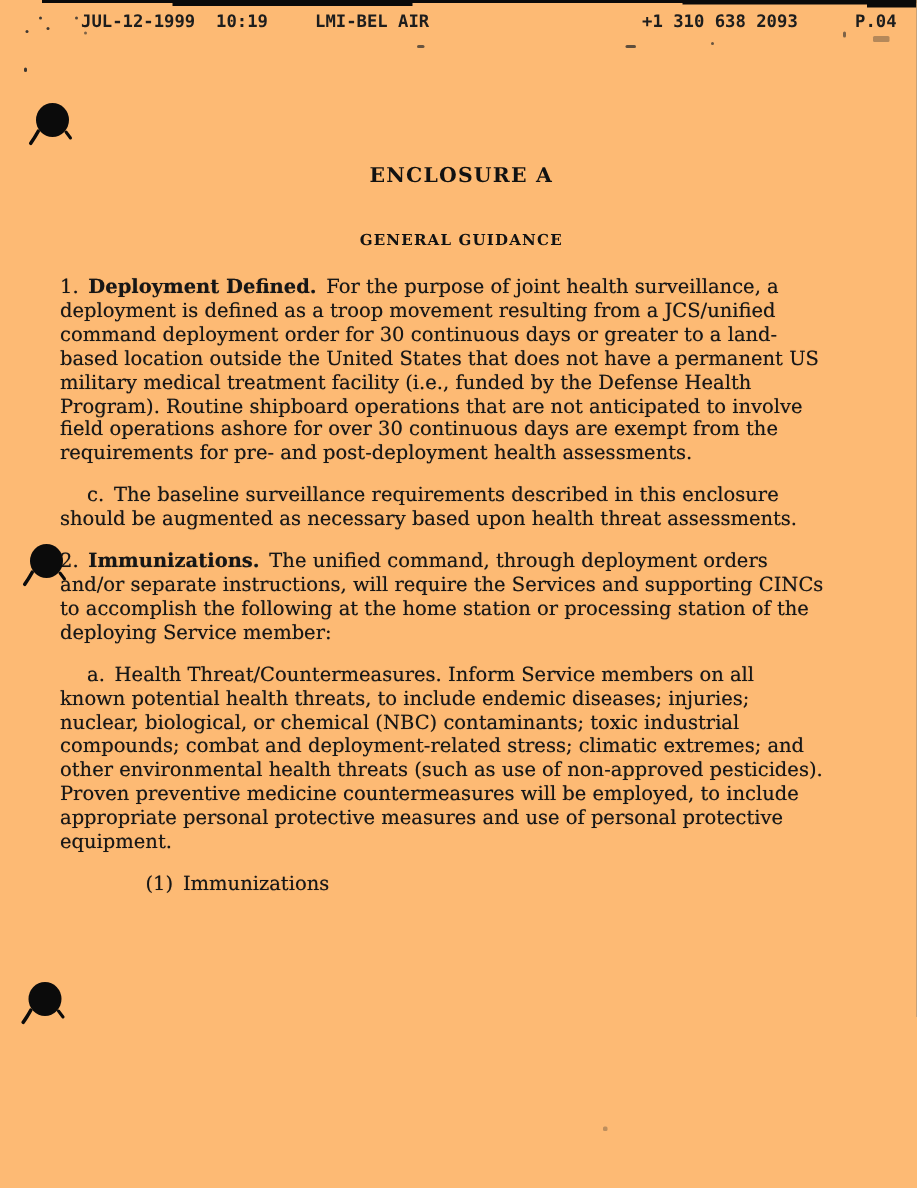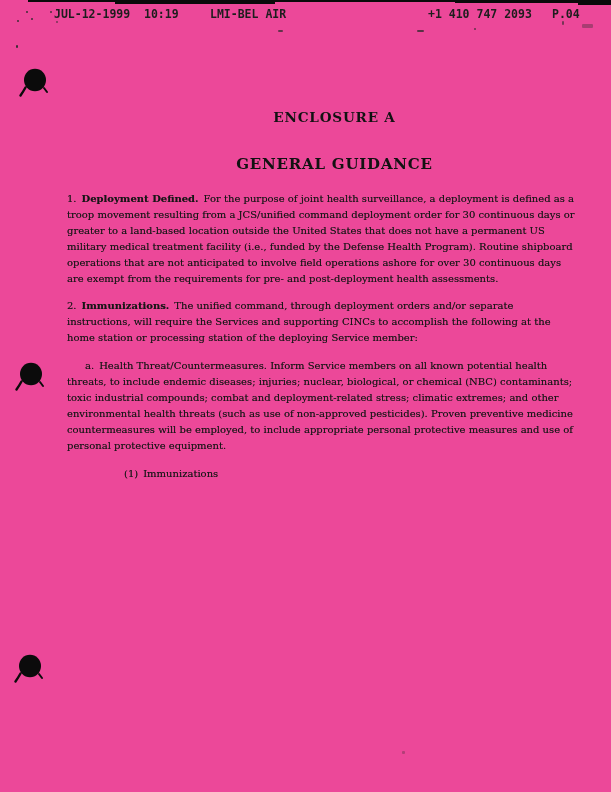--- a/index.html
+++ b/index.html
@@ -1,63 +1,64 @@
 <!DOCTYPE html>
 <html><head>
 <meta charset="utf-8">
 <style>
   html,body{margin:0;padding:0;}
   body{background:#777;display:flex;justify-content:center;}
   .sheet{
-    position:relative;width:611px;height:792px;background:#ec4899;
+    position:relative;width:611px;height:792px;background:#fdba74;
     overflow:hidden;font-family:"DejaVu Serif",serif;color:#161616;
   }
   
   .edge-seg{position:absolute;background:#0a0a0a;}
   
   .fax-header{position:absolute;top:7px;left:0;width:100%;height:16px;
     font-family:"DejaVu Sans Mono",monospace;font-size:11.5px;font-weight:700;color:#1d1d1d;}
   .fax-header span{position:absolute;white-space:pre;top:0;}
   .fh-datetime{left:54px;}
   .fh-sender{left:210px;text-align:right;}
   .fh-phone{left:428px;}
-  .fh-page{left:552px;}
+  .fh-page{left:570px;}
   
-  main{position:absolute;left:67px;top:109px;width:509px;}
+  main{position:absolute;left:40px;top:109px;width:509px;}
   h1,h2{margin:0;text-align:center;transform:translateX(13px);font-weight:700;color:#121212;}
   h1{font-size:13.6px;letter-spacing:0.8px;margin-bottom:30px;}
-  h2{font-size:15px;letter-spacing:0.8px;margin-bottom:18px;text-align:center;}
-  .para{font-size:10px;line-height:15.9px;margin:0 0 12px 0;
+  h2{font-size:10px;letter-spacing:0.8px;margin-bottom:18px;text-align:center;}
+  .para{font-size:13px;line-height:15.9px;margin:0 0 12px 0;
     text-shadow:0 0 0.5px rgba(20,20,20,0.55);}
   .para.lettered{text-indent:18px;}
   .para.sub-item{margin-left:57px;text-indent:0;margin-top:12px;}
   .para strong{font-weight:700;}
   .lbl{white-space:pre;}
   
   .blot{position:absolute;width:32px;height:36px;}
   
   .speck{position:absolute;background:#2a2a2a;border-radius:1px;}
 </style>
 </head>
 <body>
 
 <div class="sheet">
 
   <div class="fax-header">
     <span class="fh-datetime">JUL-12-1999  10:19</span>
     <span class="fh-sender">LMI-BEL AIR</span>
-    <span class="fh-phone">+1 410 747 2093</span>
+    <span class="fh-phone">+1 310 638 2093</span>
     <span class="fh-page">P.04</span>
   </div>
 
   <main>
     <h1>ENCLOSURE A</h1>
     <h2>GENERAL GUIDANCE</h2>
     <div id="paragraph-list">
         <p class="para flush"><span class="lbl">1. </span><strong>Deployment Defined. </strong><span>For the purpose of joint health surveillance, a deployment is defined as a troop movement resulting from a JCS/unified command deployment order for 30 continuous days or greater to a land-based location outside the United States that does not have a permanent US military medical treatment facility (i.e., funded by the Defense Health Program). Routine shipboard operations that are not anticipated to involve field operations ashore for over 30 continuous days are exempt from the requirements for pre- and post-deployment health assessments.</span></p>
+        <p class="para lettered"><span class="lbl">c. </span><span>The baseline surveillance requirements described in this enclosure should be augmented as necessary based upon health threat assessments.</span></p>
         <p class="para flush"><span class="lbl">2. </span><strong>Immunizations. </strong><span>The unified command, through deployment orders and/or separate instructions, will require the Services and supporting CINCs to accomplish the following at the home station or processing station of the deploying Service member:</span></p>
         <p class="para lettered"><span class="lbl">a. </span><span>Health Threat/Countermeasures. Inform Service members on all known potential health threats, to include endemic diseases; injuries; nuclear, biological, or chemical (NBC) contaminants; toxic industrial compounds; combat and deployment-related stress; climatic extremes; and other environmental health threats (such as use of non-approved pesticides). Proven preventive medicine countermeasures will be employed, to include appropriate personal protective measures and use of personal protective equipment.</span></p>
         <p class="para sub-item"><span class="lbl">(1) </span><span>Immunizations</span></p>
       </div>
   </main>
 
 <div class="edge-seg" style="left: 28px; top: 0px; width: 583px; height: 2px;"></div>
     <div class="edge-seg" style="left: 115px; top: 0px; width: 160px; height: 4px;"></div>
     <div class="edge-seg" style="left: 455px; top: 0px; width: 130px; height: 3px;"></div>
     <div class="edge-seg" style="left: 578px; top: 0px; width: 33px; height: 5px;"></div>

